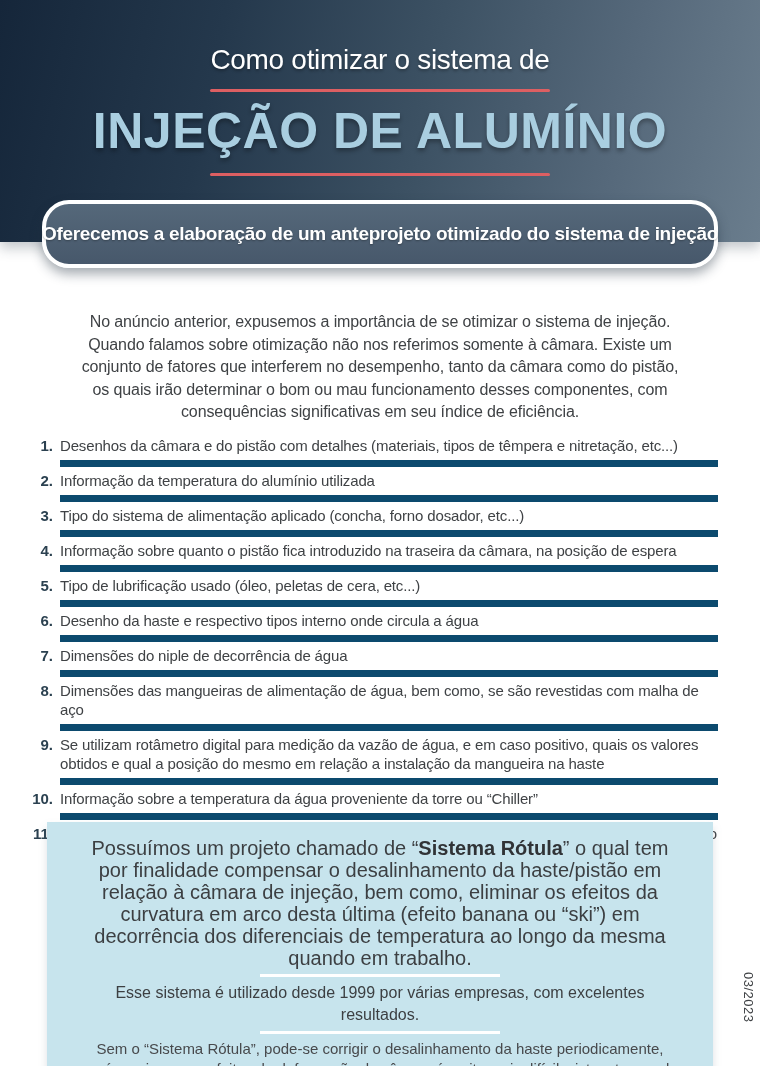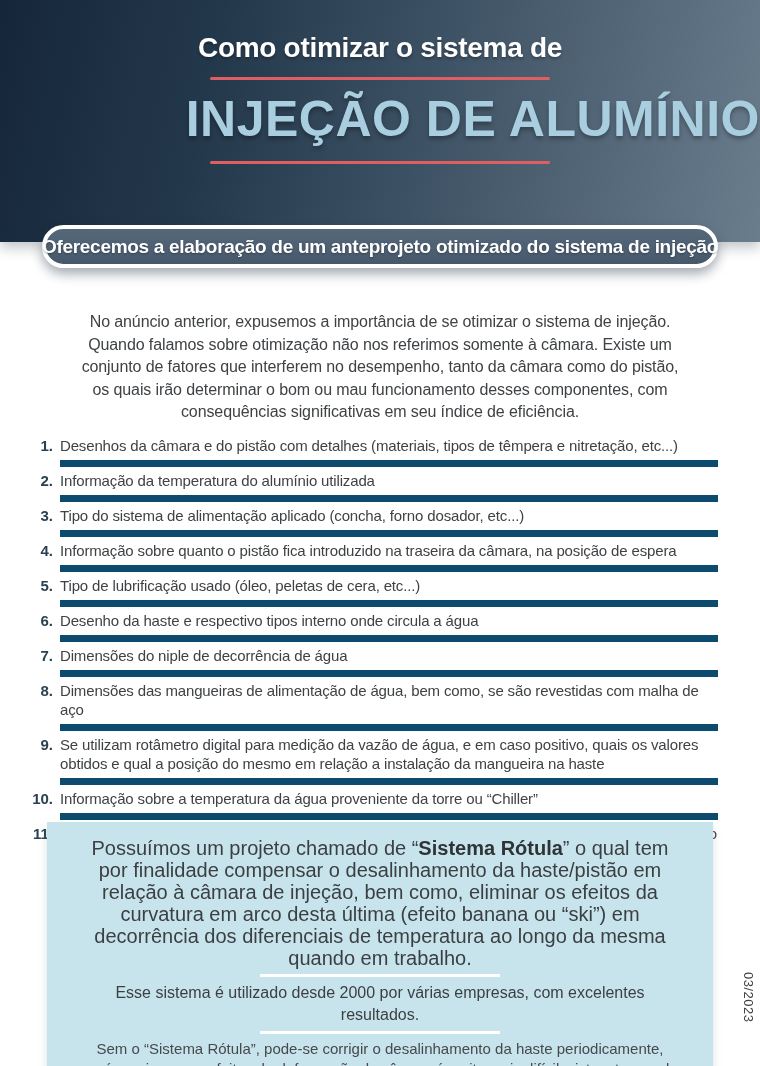--- a/index.html
+++ b/index.html
@@ -11,37 +11,36 @@
   }
 
   
   .header {
     position:relative; width:760px; height:242px;
     background:linear-gradient(102deg, #15263a 0%, #24384c 28%, #3c5163 55%, #56697b 80%, #6a7d8d 100%);
     box-shadow:0 6px 12px rgba(40,55,70,.28);
     text-align:center;
   }
   .kicker {
-    padding-top:32px; color:#ffffff; font-weight:bold;
+    padding-top:44px; color:#ffffff; font-weight:normal;
     font-size:28px; letter-spacing:-.3px;
     text-shadow:0 2px 3px rgba(0,0,0,.3);
   }
   .red-rule {
     width:340px; height:3px; margin:13px auto 0;
     background:#dd5f62; border-radius:2px;
   }
   .big-title {
     margin-top:10px; color:#a9cee0; font-weight:bold;
     font-size:50px; letter-spacing:.5px;
     text-shadow:0 3px 4px rgba(0,0,0,.3);
-    text-align:right;
   }
   .pill {
     position:absolute; left:50%; bottom:-26px; transform:translateX(-50%);
-    width:676px; height:43px; border-radius:27px;
+    width:676px; height:68px; border-radius:27px;
     background:linear-gradient(180deg,#55687a 0%, #47586b 100%);
     border:4px solid #ffffff;
     box-shadow:0 6px 12px rgba(30,45,60,.4);
     display:flex; align-items:center; justify-content:center;
   }
   .pill span {
     color:#ffffff; font-weight:bold; font-size:19px; letter-spacing:-.3px;
     white-space:nowrap; text-shadow:0 1px 2px rgba(0,0,0,.3);
   }
 
@@ -152,20 +151,20 @@
     </div>
     <div class="param-row">
       <span class="li-num">11.</span>
       <span class="li-text">Informação sobre o número de injetadas obtidas atualmente, tanto com a câmara como com o pistão</span>
     </div>
   </div>
 
   <div class="info-box">
     <p class="info-p1"><span>Possuímos um projeto chamado de “</span><b>Sistema Rótula</b><span>” o qual tem por finalidade compensar o desalinhamento da haste/pistão em relação à câmara de injeção, bem como, eliminar os efeitos da curvatura em arco desta última (efeito banana ou “ski”) em decorrência dos diferenciais de temperatura ao longo da mesma quando em trabalho.</span></p>
     <div class="info-divider"></div>
-    <p class="info-p2">Esse sistema é utilizado desde 2000 por várias empresas, com excelentes resultados.</p>
+    <p class="info-p2">Esse sistema é utilizado desde 1999 por várias empresas, com excelentes resultados.</p>
     <div class="info-divider"></div>
     <p class="info-p3">Sem o “Sistema Rótula”, pode-se corrigir o desalinhamento da haste periodicamente, porém, minorar os efeitos da deformação da câmara é muito mais difícil, visto o tempo de derrame do alumínio (~ 5 seg) e o tempo de injeção (~ 2 seg).</p>
   </div>
 
   <div class="date-code">03/2023</div>
 
 </div>
 
 </body></html>

